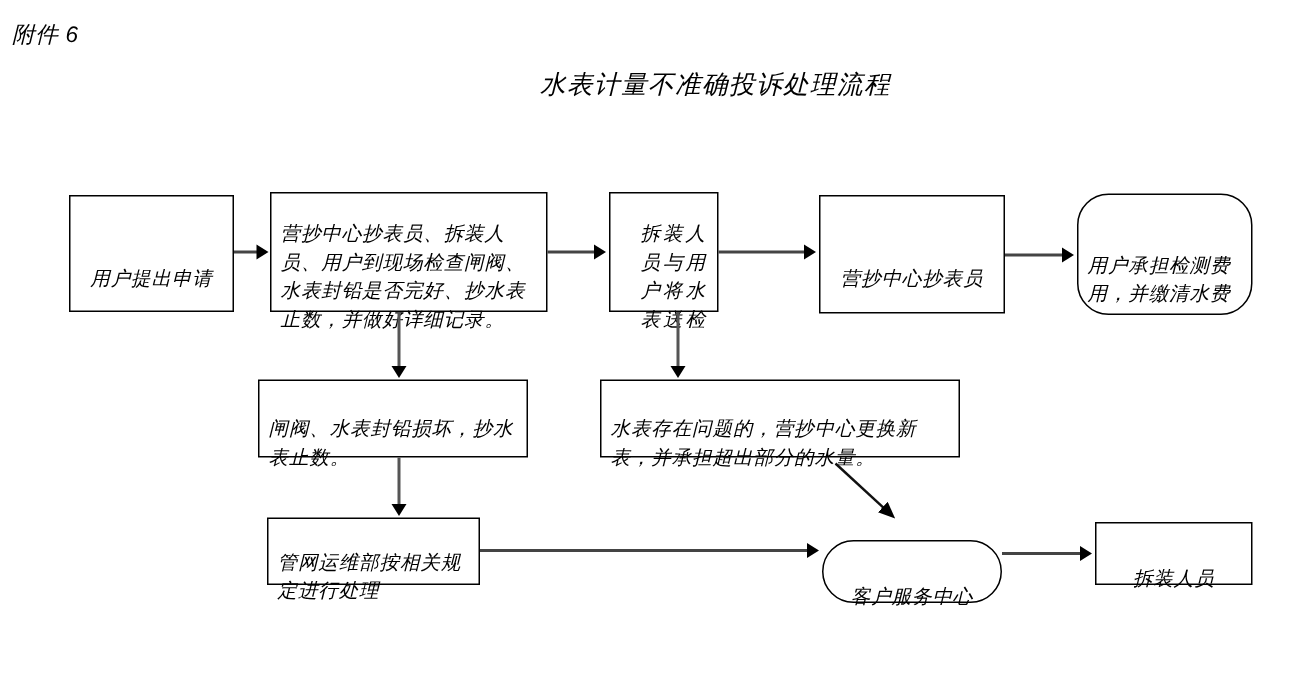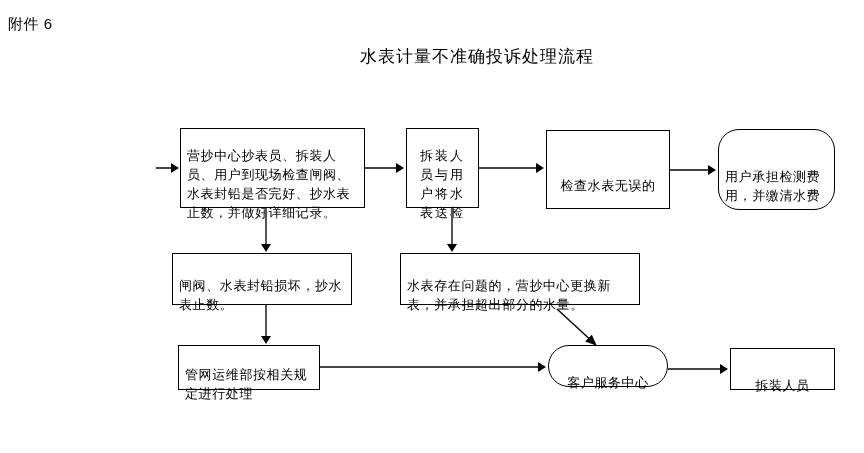--- a/index.html
+++ b/index.html
@@ -8,20 +8,21 @@
     background: #ffffff;
   }
   #page {
     position: relative;
     width: 864px;
     height: 453px;
     background: #ffffff;
     overflow: hidden;
     font-family: "Liberation Serif", "DejaVu Serif", serif;
     color: #000000;
+    font-style: italic;
   }
   #attachment-label {
     position: absolute;
     left: 8px;
     top: 15px;
     font-family: "Liberation Sans", "DejaVu Sans", sans-serif;
     font-size: 15px;
     line-height: 18px;
     letter-spacing: 0.5px;
     white-space: nowrap;
@@ -64,27 +65,27 @@
   }
   
   #node-apply      { left: 46px;  top: 130px; width: 110px; height: 78px; }
   #node-onsite     { left: 180px; top: 128px; width: 185px; height: 80px; }
   #node-send       { left: 406px; top: 128px; width: 73px;  height: 80px; }
   #node-check-ok   { left: 546px; top: 130px; width: 124px; height: 79px; }
   #node-user-fee   { left: 718px; top: 129px; width: 117px; height: 81px; border-radius: 21px; }
   #node-theft      { left: 172px; top: 253px; width: 180px; height: 52px; }
   #node-replace    { left: 400px; top: 253px; width: 240px; height: 52px; justify-content: flex-end; }
   #node-pipeline   { left: 178px; top: 345px; width: 142px; height: 45px; }
-  #node-service    { left: 548px; top: 345px; width: 120px; height: 42px; border-radius: 21px; }
+  #node-service    { left: 548px; top: 360px; width: 120px; height: 42px; border-radius: 21px; }
   #node-leader     { left: 730px; top: 348px; width: 105px; height: 42px; }
 
   #node-apply .txt, #node-check-ok .txt, #node-service .txt, #node-leader .txt {
     text-align: center;
   }
-  #node-send .txt { text-align: center; letter-spacing: 2px; }
+  #node-send .txt { text-align: right; letter-spacing: 2px; }
   .conn-line-h {
     position: absolute;
     height: 2px;
     background: #444444;
   }
   .conn-line-v {
     position: absolute;
     width: 2px;
     background: #555555;
   }
@@ -135,31 +136,34 @@
 </style>
 </head>
 <body>
 
 <div id="page">
 
   <div id="attachment-label">附件 6</div>
 
   <div id="page-title">水表计量不准确投诉处理流程</div>
 
+  <div class="node" id="node-apply">
+    <span class="txt">用户提出申请</span>
+  </div>
 
   <div class="node" id="node-onsite">
     <span class="txt">营抄中心抄表员、拆装人员、用户到现场检查闸阀、水表封铅是否完好、抄水表止数，并做好详细记录。</span>
   </div>
 
   <div class="node" id="node-send">
     <span class="txt">拆装人员与用户将水表送检</span>
   </div>
 
   <div class="node center" id="node-check-ok">
-    <span class="txt">检查水表无误的</span>
+    <span class="txt">营抄中心抄表员</span>
   </div>
 
   <div class="node" id="node-user-fee">
     <span class="txt">用户承担检测费用，并缴清水费</span>
   </div>
 
   <div class="node" id="node-theft">
     <span class="txt">闸阀、水表封铅损坏，抄水表止数。</span>
   </div>
 

